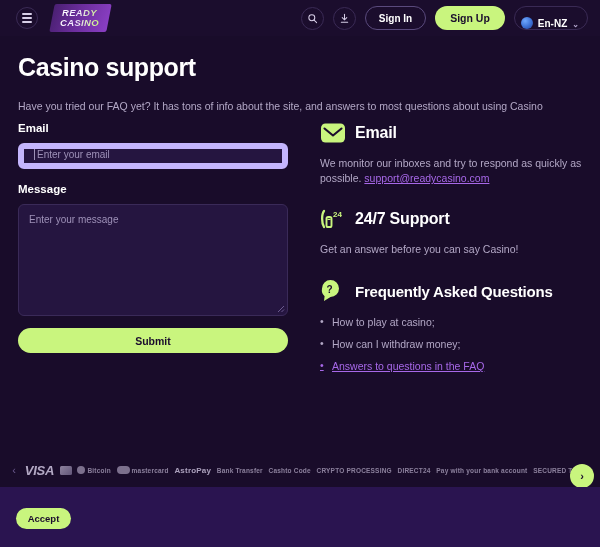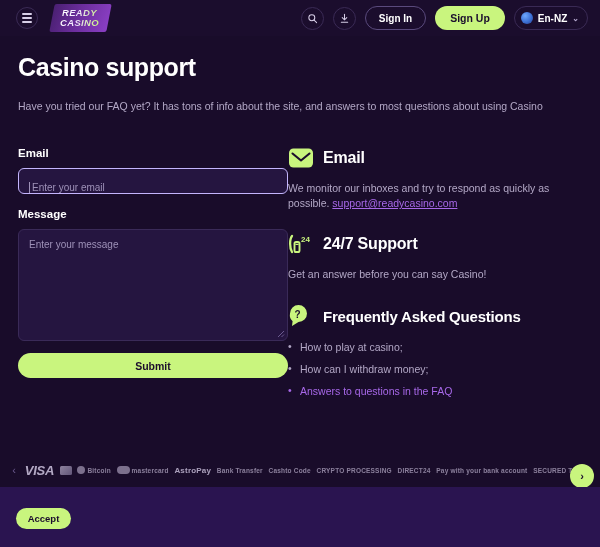--- a/index.html
+++ b/index.html
@@ -66,49 +66,49 @@
   }
   .btn-green {
     height: 24px; padding: 5px 15px; border-radius: 12px;
     border: none; background: #c9f57e;
     color: #1b0d2d; font-size: 10.5px; font-weight: 700;
     display: flex; align-items: center; cursor: pointer;
     font-family: "Liberation Sans", sans-serif;
   }
   .lang {
     height: 24px; padding: 0 8px 0 6px; border-radius: 12px;
-    border: 1px solid #3a2a55; display: flex; align-items: center; gap: 5px;
+    border: 1px solid #3a2a55; display: flex; align-items: flex-end; gap: 5px;
     color: #fff; font-size: 10px; font-weight: 700; cursor: pointer;
   }
   .globe { width: 12px; height: 12px; border-radius: 50%;
     background: radial-gradient(circle at 35% 32%, #6fa8ff 0%, #3b6fd4 55%, #2b3f8f 100%);
     flex: none; }
   .caret { font-size: 8px; color: #b6a8cf; }
 
   
   .page { padding: 16px 18px 0 18px; }
   h1 {
     font-size: 25px; font-weight: 700; color: #ffffff;
     letter-spacing: -.4px; line-height: 30px;
   }
   .intro {
     margin-top: 17px; font-size: 10.5px; color: #b3a8c6;
     line-height: 14px;
   }
 
-  .cols { display: flex; margin-top: 34px; }
+  .cols { display: flex; margin-top: 9px; gap: 32px; }
   .col-left { width: 270px; flex: none; }
   .col-right { flex: 1; }
 
   .field-label { font-size: 11.5px; font-weight: 700; color: #fff; }
   .input {
     margin-top: 9px; width: 270px; height: 26px;
-    background: #251540; border: 1px solid #c4b5fd; border-radius: 6px;
+    background: #251540; border: 6px solid #c4b5fd; border-radius: 6px;
     color: #9e91b8; font-size: 10px; padding: 0 10px;
-    display: flex; align-items: flex-end; cursor: text;
+    display: flex; align-items: flex-start; cursor: text;
     position: relative;
   }
   .caret-bar {
     width: 1px; height: 11px; background: #9e91b8; margin-right: 2px;
   }
   .textarea {
     margin-top: 9px; width: 270px; height: 112px;
     background: #251540; border: 1px solid #3a2a58; border-radius: 6px;
     color: #9e91b8; font-size: 10px; padding: 9px 10px;
     cursor: text; position: relative;
@@ -135,21 +135,21 @@
   }
   .link-purple { color: #a768e8; }
   .faq-list { margin-top: 12px; list-style: none; }
   .faq-list li {
     font-size: 10.5px; color: #b3a8c6; line-height: 14px;
     margin-bottom: 8px; padding-left: 12px; position: relative; cursor: pointer;
   }
   .faq-list li::before {
     content: "•"; position: absolute; left: 0; top: -1px; color: #b3a8c6;
   }
-  .faq-list li.accent, .faq-list li.accent::before { color: #a768e8; }
+  .faq-list li.accent, .faq-list li.accent::before { color: #a768e8; text-decoration: underline; }
 
   
   .pay-strip {
     position: absolute; left: 0; right: 0; top: 452px; height: 36px;
     display: flex; align-items: center; padding: 0 6px;
     gap: 0;
   }
   .pay-arrow {
     width: 16px; flex: none; display: flex; align-items: center; justify-content: center;
     color: #6b5a8f; font-size: 11px; cursor: pointer;

